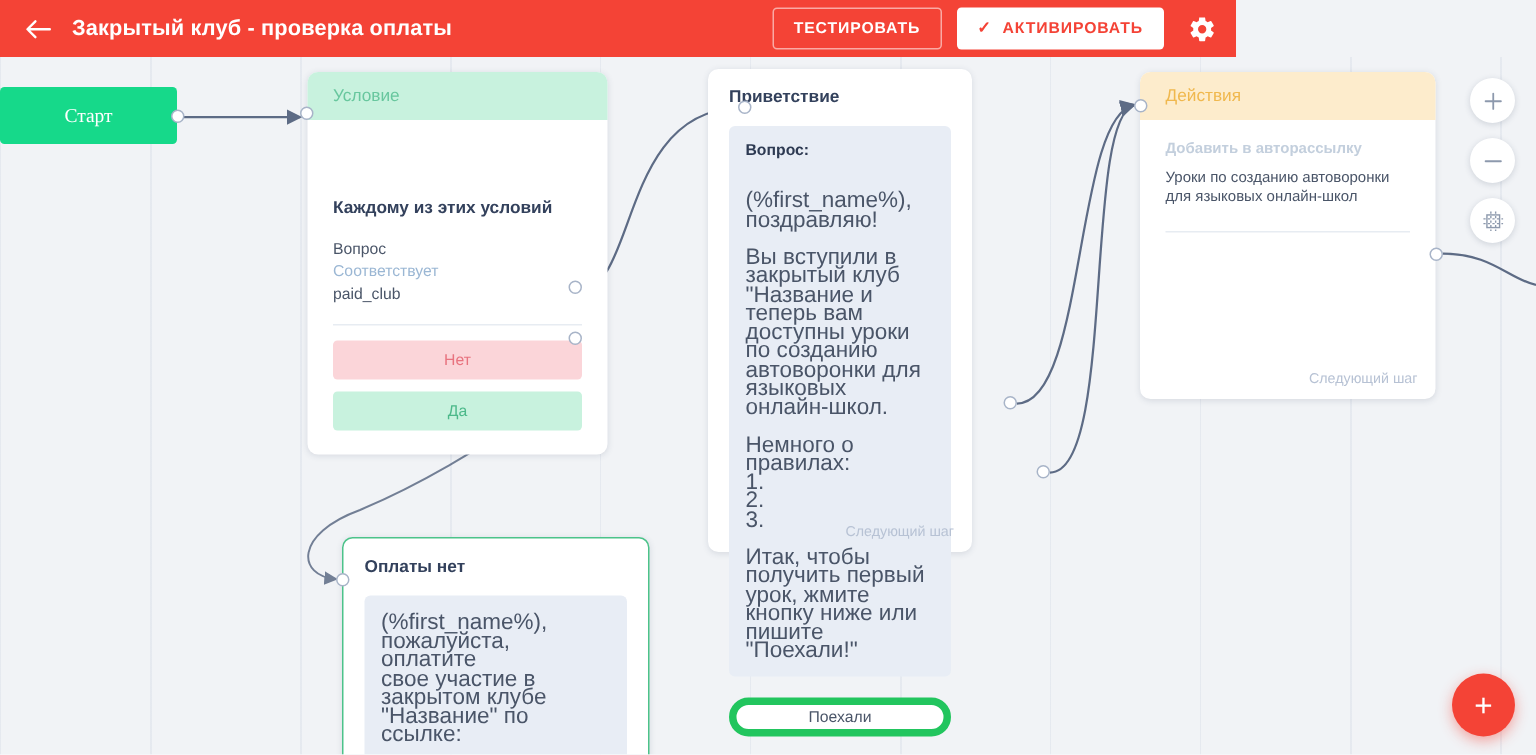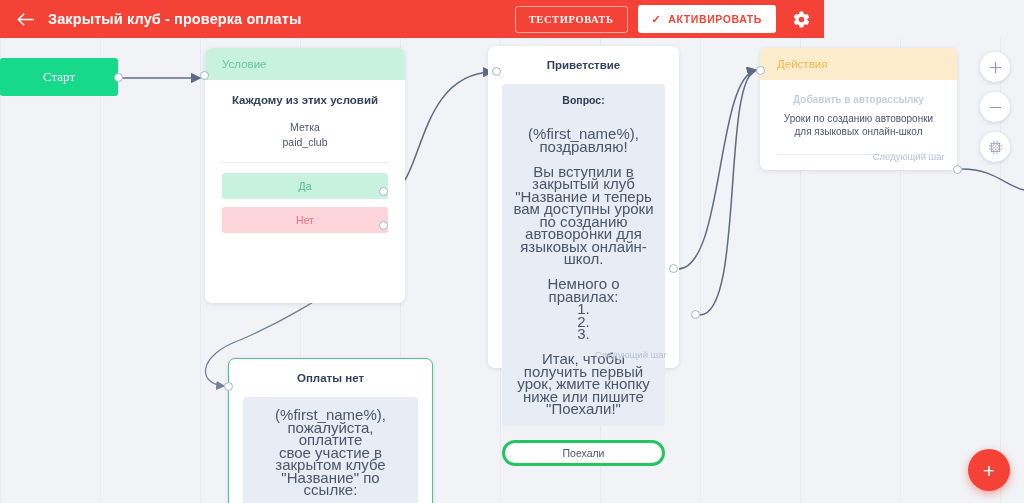--- a/index.html
+++ b/index.html
@@ -23,21 +23,21 @@
   }
   #app-title {
     color: #fff; font-size: 14.5px; font-weight: bold;
     margin-left: 10px; letter-spacing: .1px; white-space: nowrap;
   }
   .hdr-spacer { flex: 1 1 auto; }
   #btn-test {
     border: 1px solid rgba(255,255,255,.55); background: transparent;
     color: #fff; font-size: 10.5px; font-weight: bold; letter-spacing: .6px;
     border-radius: 3px; padding: 7px 13px; cursor: pointer;
-    font-family: Liberation Serif, serif;
+    font-family: Liberation Sans, sans-serif;
   }
   #btn-activate {
     margin-left: 10px; border: none; background: #fff; color: #f44336;
     font-size: 10.5px; font-weight: bold; letter-spacing: .6px;
     border-radius: 3px; padding: 8px 14px; cursor: pointer;
     display: flex; align-items: center; gap: 7px;
     font-family: "Liberation Sans", sans-serif;
   }
   #btn-activate .chk { font-size: 11px; line-height: 1; }
   #gear-btn {
@@ -51,69 +51,69 @@
     background:
       repeating-linear-gradient(to right,
         rgba(203,211,224,.30) 0px, rgba(203,211,224,.30) 1px,
         transparent 1px, transparent 100px),
       #f1f3f6;
     overflow: hidden;
   }
   #edges { position: absolute; inset: 0; width: 1024px; height: 465px; }
 
   .node { position: absolute; background: #fff; border-radius: 7px;
-          box-shadow: 0 1px 4px rgba(45,60,90,.13); text-align: center; }
+          box-shadow: 0 1px 4px rgba(45,60,90,.13); }
   .node-title { font-size: 11.5px; font-weight: bold; color: #33415c; }
 
   
   #node-start {
     left: 0; top: 20px; width: 118px; height: 38px;
     background: #16d98a; border-radius: 3px; display: flex;
     align-items: center; justify-content: center;
     color: #fff; font-size: 13px; box-shadow: none; font-family: Liberation Serif, serif;
   }
 
   
   #node-condition { left: 205px; top: 10px; width: 200px; height: 255px; }
   #node-condition .hdr {
     background: #c8f2de; border-radius: 7px 7px 0 0; height: 32px;
     display: flex; align-items: center; padding: 0 17px;
     color: #68c79e; font-size: 11.5px;
   }
   #node-condition .body { padding: 14px 17px 0; }
-  .cond-head { font-size: 11.5px; font-weight: bold; color: #33415c; margin-bottom: 14px; }
+  .cond-head { font-size: 11.5px; font-weight: bold; color: #33415c; margin-bottom: 14px; margin-top: 39px; }
   .cond-field { font-size: 10.5px; color: #4a5568; line-height: 15px; }
   .cond-op { font-size: 10.5px; color: #9bb7d4; line-height: 15px; }
   .cond-val { font-size: 10.5px; color: #4a5568; line-height: 15px; }
   .cond-rule { border-top: 1px solid #e7ecf2; margin: 12px 0 10px; }
   .branch {
     height: 26px; border-radius: 3px; display: flex; align-items: center;
     justify-content: center; font-size: 10.5px; margin-bottom: 8px;
   }
   .branch-yes { background: #c8f2de; color: #4cb98a; }
   .branch-no  { background: #fbd5d9; color: #e8737f; }
 
   
-  #node-greeting { left: 488px; top: 8px; width: 191px; height: 322px; }
+  #node-greeting { left: 472px; top: 8px; width: 176px; height: 322px; }
   #node-greeting .body { padding: 13px 14px 0; }
   .msg-bubble { background: #e8edf5; border-radius: 4px; padding: 10px 11px; margin-top: 13px; }
   .msg-q { font-size: 10.5px; font-weight: bold; color: #2d3a52; margin-bottom: 22px; }
   .msg-txt { font-size: 15px; color: #4a5568; line-height: 12.5px; white-space: pre-wrap; }
   .pill-btn {
-    margin: 14px 14px 0; height: 26px; border: 3px solid #22c55e;
+    margin: 14px 14px 0; height: 26px; border: 5px solid #22c55e;
     border-radius: 14px; background: #fff; display: flex; align-items: center;
     justify-content: center; font-size: 10.5px; color: #4a5568; cursor: pointer;
   }
   .next-step {
     position: absolute; right: 12px; bottom: 8px;
     font-size: 9.5px; color: #b7c2d4;
   }
 
   
-  #node-actions { left: 760px; top: 10px; width: 197px; height: 122px; }
+  #node-actions { left: 760px; top: 10px; width: 197px; height: 218px; }
   #node-actions .hdr {
     background: #fdeccc; border-radius: 7px 7px 0 0; height: 32px;
     display: flex; align-items: center; padding: 0 17px;
     color: #f0b84e; font-size: 11.5px;
   }
   #node-actions .body { padding: 14px 17px 0; }
   .act-label { font-size: 10px; color: #c3cfdd; margin-bottom: 7px; font-weight: bold; }
   .act-value { font-size: 10px; color: #4a5568; line-height: 13px; }
   .act-rule { border-top: 1px solid #e7ecf2; margin-top: 16px; }
 
@@ -208,28 +208,29 @@
       <span>Старт</span>
     </div>
     <div class="port" style="left:114px; top:35px;"></div>
 
     <div id="node-condition" class="node">
       <div class="hdr">
         <span>Условие</span>
       </div>
       <div class="body">
         <div class="cond-head">Каждому из этих условий</div>
-        <div class="cond-field">Метка</div>
+        <div class="cond-field">Вопрос</div>
+        <div class="cond-op">Соответствует</div>
         <div class="cond-val">paid_club</div>
         <div class="cond-rule"></div>
+        <div class="branch branch-no">
+          <span>Нет</span>
+        </div>
         <div class="branch branch-yes">
           <span>Да</span>
-        </div>
-        <div class="branch branch-no">
-          <span>Нет</span>
         </div>
       </div>
     </div>
     <div class="port" style="left:200px; top:33px;"></div>
     <div class="port" style="left:379px; top:149px;"></div>
     <div class="port" style="left:379px; top:183px;"></div>
 
     <div id="node-greeting" class="node">
       <div class="body">
         <div class="node-title">Приветствие</div>

